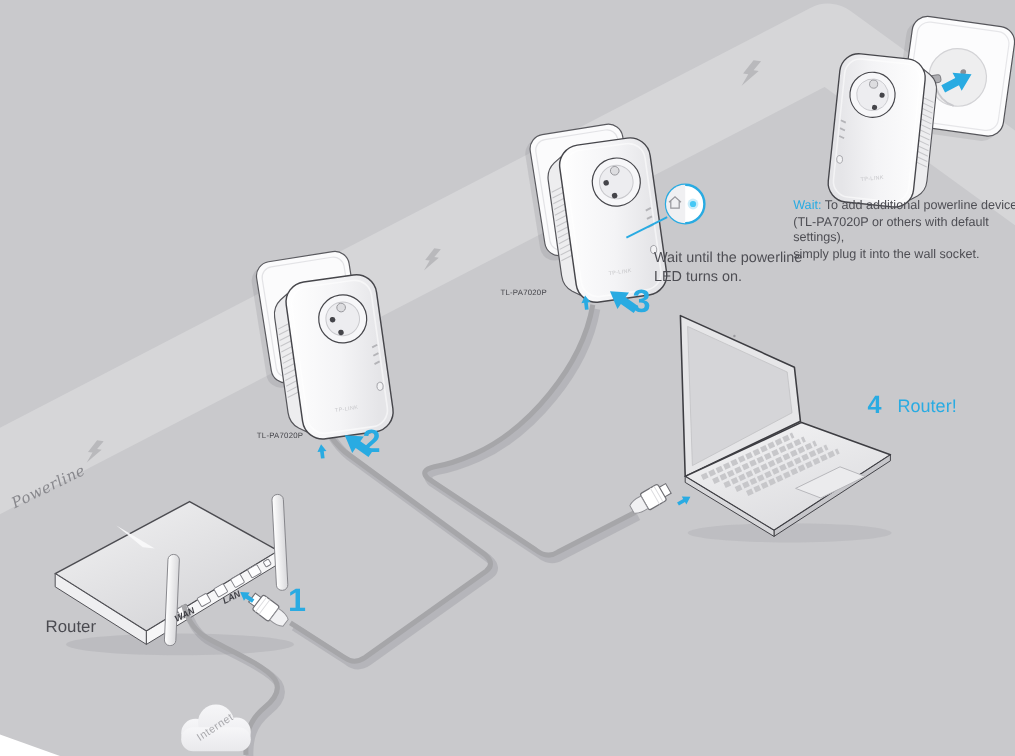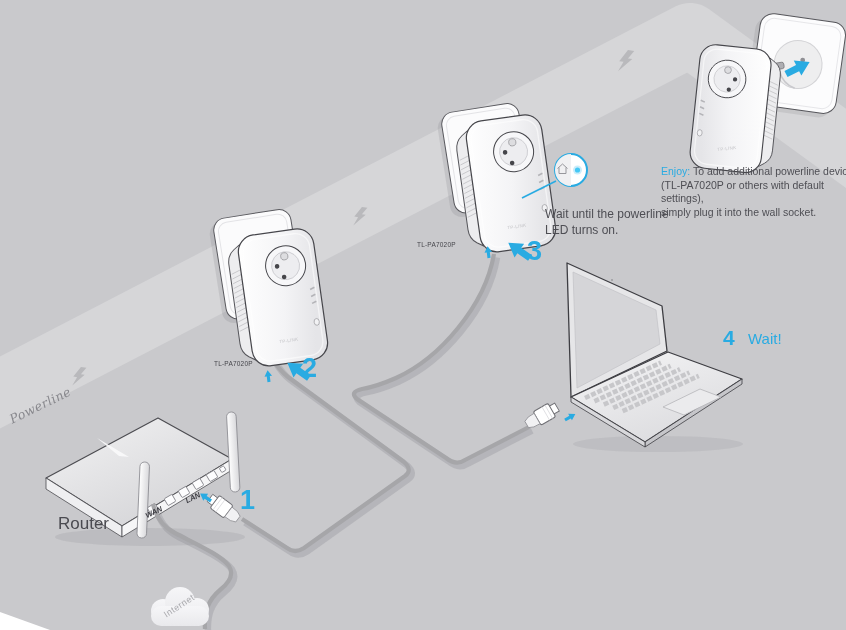--- a/index.html
+++ b/index.html
@@ -6,21 +6,21 @@
   #stage{
     position:relative;width:846px;height:630px;overflow:hidden;
     background:#c9c9cc;
     font-family:"Liberation Sans",sans-serif;
   }
   #art{position:absolute;left:0;top:0;}
   .txt{position:absolute;white-space:nowrap;}
   .step-num{font-weight:bold;font-size:27px;color:#29abe2;line-height:1;}
   .lbl-powerline{left:7px;top:413px;transform:rotate(-26deg);transform-origin:0 0;
     font-family:"DejaVu Serif",serif;font-style:italic;font-size:12.5px;color:#88888d;letter-spacing:.4px;}
-  .lbl-router{left:58px;top:514px;font-size:17px;color:#4a4a50;}
+  .lbl-router{left:38px;top:514px;font-size:14px;color:#4a4a50;}
   .port-lbl{font-style:italic;font-weight:bold;font-size:7.5px;color:#3e3e44;transform:rotate(-26deg);transform-origin:0 0;}
   .lbl-wan{left:144px;top:512px;}
   .lbl-lan{left:184px;top:497px;}
   .n1{left:240px;top:487px;}
   .n2{left:302px;top:355px;}
   .n3{left:527px;top:238px;}
   .n4{left:723px;top:327px;font-size:21px;}
   .enjoy{left:748px;top:330px;font-size:15px;color:#29abe2;}
   .model-lbl{font-size:6.5px;color:#45454b;letter-spacing:.2px;}
   .lbl-model2{left:214px;top:360px;}
@@ -210,22 +210,22 @@
 
 <div class="txt lbl-powerline">Powerline</div>
 <div class="txt lbl-router">Router</div>
 <div class="txt port-lbl lbl-wan">WAN</div>
 <div class="txt port-lbl lbl-lan">LAN</div>
 <div class="txt lbl-internet">Internet</div>
 <div class="txt step-num n1">1</div>
 <div class="txt step-num n2">2</div>
 <div class="txt step-num n3">3</div>
 <div class="txt step-num n4">4</div>
-<div class="txt enjoy">Wait!</div>
+<div class="txt enjoy">Router!</div>
 <div class="txt model-lbl lbl-model2">TL-PA7020P</div>
 <div class="txt model-lbl lbl-model3">TL-PA7020P</div>
 <div class="txt note3" style="white-space:pre-line">Wait until the powerline
 LED turns on.</div>
-<div class="txt more" style="white-space:pre-line"><span class="prefix">Enjoy:</span> <span>To add additional powerline device
+<div class="txt more" style="white-space:pre-line"><span class="prefix">Wait:</span> <span>To add additional powerline device
 (TL-PA7020P or others with default settings),
 simply plug it into the wall socket.</span></div>
 
 </div>
 
 </body></html>

